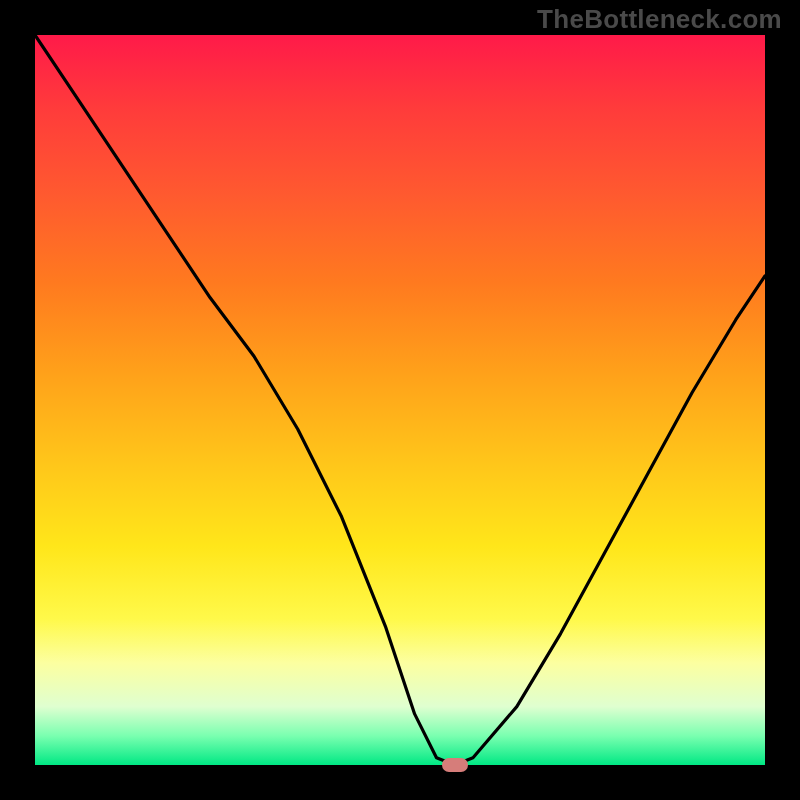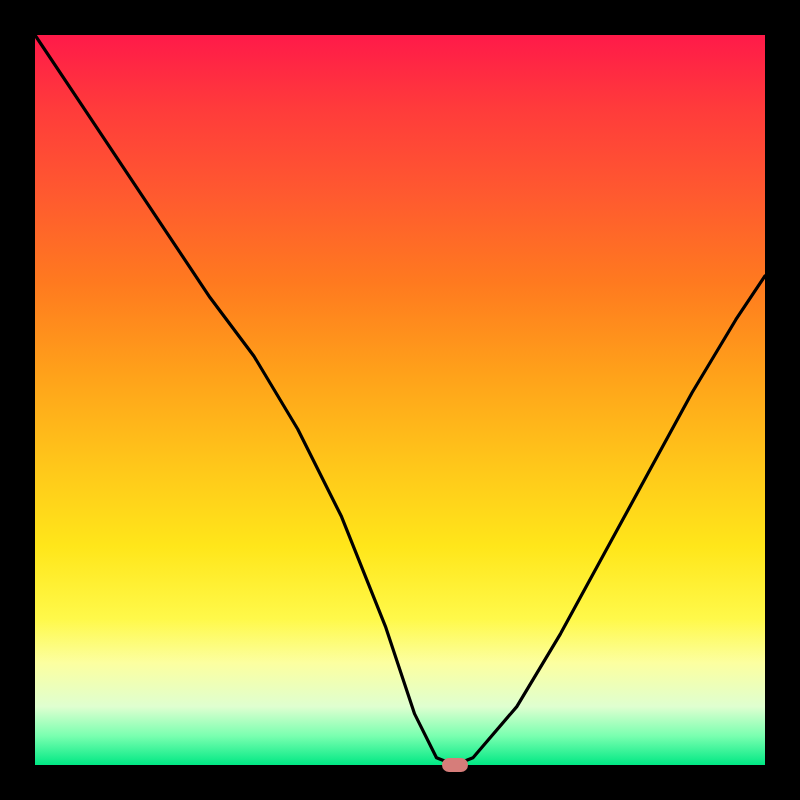--- a/index.html
+++ b/index.html
@@ -64,20 +64,21 @@
     background: #d67d7a;
     border-radius: 7px;
     z-index: 4;
   }
 </style>
 </head>
 <body>
 
 <div class="container">
 
+  <div class="watermark">TheBottleneck.com</div>
 
   <div class="plot-bg"></div>
 
   <svg class="curve" viewBox="0 0 730 730" preserveAspectRatio="none">
     <path id="curve-path" fill="none" stroke="#000000" stroke-width="3.2" stroke-linejoin="round" stroke-linecap="round" d="M 0.00 0.00 L 43.80 65.70 L 87.60 131.40 L 131.40 197.10 L 175.20 262.80 L 219.00 321.20 L 262.80 394.20 L 306.60 481.80 L 350.40 591.30 L 379.60 678.90 L 401.50 722.70 L 419.75 730.00 L 438.00 722.70 L 481.80 671.60 L 525.60 598.60 L 569.40 518.30 L 613.20 438.00 L 657.00 357.70 L 700.80 284.70 L 730.00 240.90"></path>
   </svg>
 
   <div class="marker" id="marker" style="left: 441.75px; top: 758px;"></div>
 
 </div>

